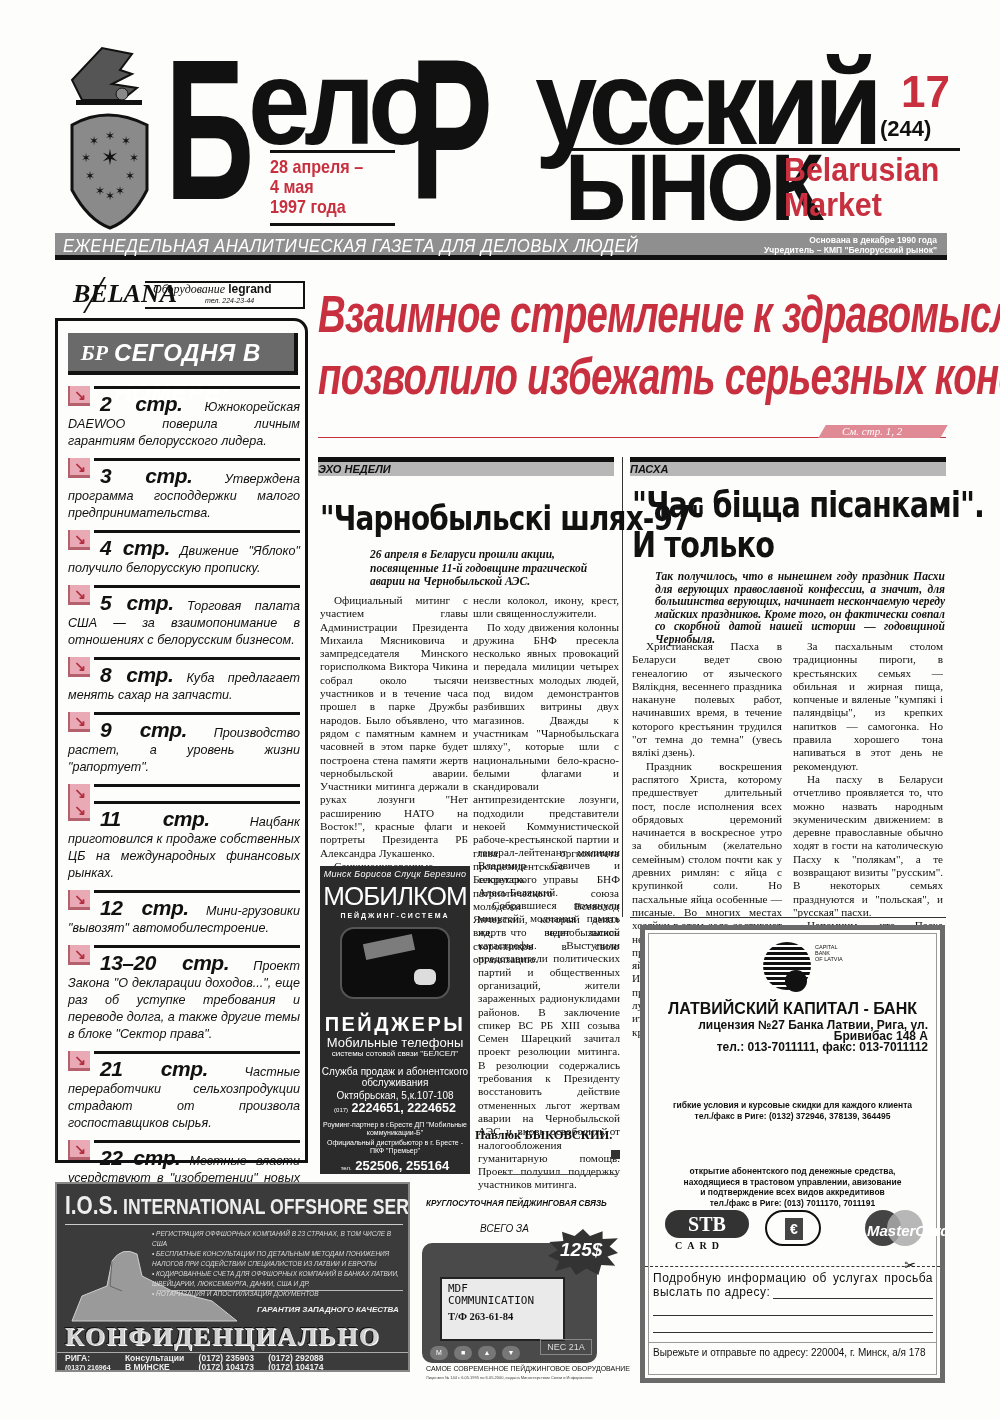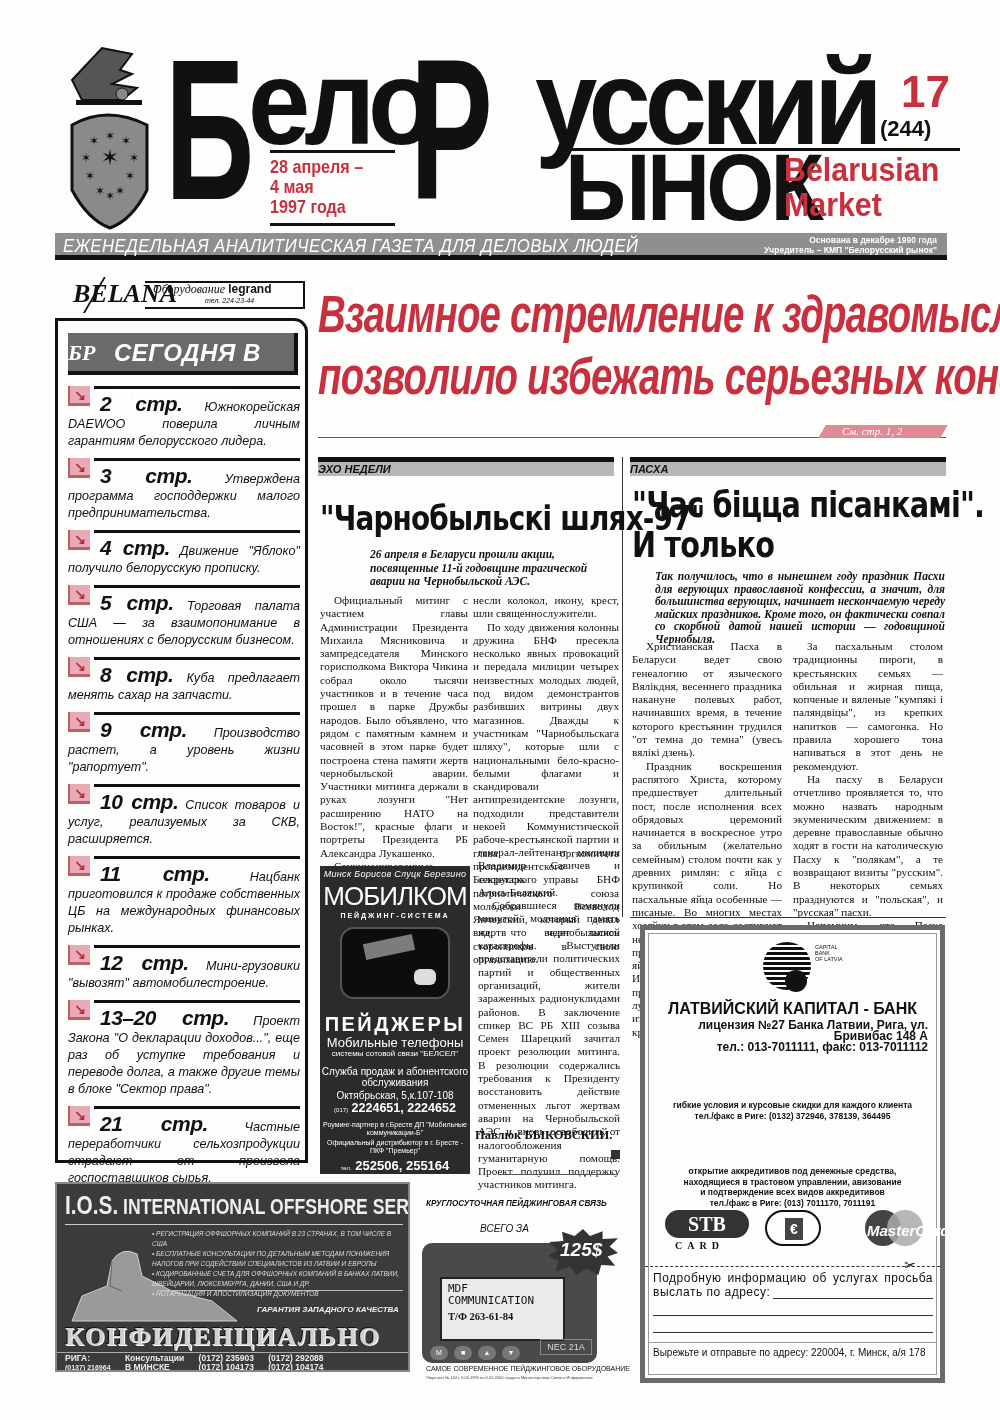--- a/index.html
+++ b/index.html
@@ -31,21 +31,21 @@
   .belana .slash { position: absolute; left: 0; top: 0; width: 30px; height: 36px; border-right: 2px solid #111; transform: skewX(-30deg); transform-origin: bottom left; }
   .belana .logo { position: absolute; left: 18px; top: 2px; font-family: "Liberation Serif", serif; font-style: italic; font-weight: 700; font-size: 26px; }
   .belana .box { position: absolute; left: 90px; top: 4px; width: 160px; height: 28px; border-top: 2px solid #111; border-right: 2px solid #111; border-bottom: 2px solid #111; }
   .belana .equip { position: absolute; left: 98px; top: 5px; font-family: "Liberation Serif", serif; font-style: italic; font-size: 12px; white-space: nowrap; }
   .belana .legrand { font-family: "Liberation Sans", sans-serif; font-weight: 900; font-style: normal; }
   .belana .phone { position: absolute; left: 150px; top: 20px; font-style: italic; font-size: 7px; }
 
   
   .toc { left: 55px; top: 318px; width: 253px; height: 845px; border: 3px solid #111; border-top-right-radius: 14px; background: #fdfdfb; }
   .toc-head { position: absolute; left: 10px; top: 12px; width: 230px; height: 42px; }
-  .toc-logo { position: absolute; left: 0; top: 0; width: 57px; height: 42px; background: #6a6a6a; border-right: 4px solid #111; border-bottom: 4px solid #111; color: #fff; font-family: "Liberation Serif", serif; font-style: italic; font-weight: 700; font-size: 22px; line-height: 40px; }
+  .toc-logo { position: absolute; left: 0; top: 0; width: 57px; height: 42px; background: #6a6a6a; border-right: 4px solid #111; border-bottom: 4px solid #111; color: #fff; font-family: "Liberation Serif", serif; font-style: italic; font-weight: 700; font-size: 22px; text-align: center; line-height: 40px; }
   .toc-title { position: absolute; left: 40px; top: 0; width: 190px; height: 42px; background: #6a6a6a; border-right: 4px solid #111; border-bottom: 4px solid #111; color: #fff; font-style: italic; font-weight: 700; font-size: 24px; line-height: 40px; padding-left: 6px; letter-spacing: 0.5px; transform-origin: left; }
   .toc-list { position: absolute; left: 10px; top: 65px; width: 232px; }
   .toc-item { position: relative; padding-top: 9px; margin-bottom: 8px; }
   .toc-item .bar { position: absolute; left: 26px; top: 0; right: 0; height: 3px; background: #111; }
   .toc-item .arrow { position: absolute; left: 0; top: 0; width: 22px; height: 20px; background: #e9a9b5; border-left: 2px solid #b5606d; border-bottom: 3px solid #b5606d; color: #b03040; font-size: 14px; line-height: 18px; text-align: center; font-weight: 700; }
   .toc-item .txt { font-style: italic; font-size: 12.6px; line-height: 17px; text-align: justify; }
   .toc-item .pg { font-style: italic; font-weight: 900; font-size: 21px; padding-left: 32px; letter-spacing: -0.5px; }
 
   
   .headline { left: 318px; top: 283px; width: 635px; color: #c8303f; font-style: italic; font-weight: 900; font-size: 48px; line-height: 58px; letter-spacing: -1px; white-space: nowrap; transform: scaleX(0.8) scaleY(1.08); transform-origin: left top; }
@@ -245,21 +245,20 @@
         <div class="txt"><span class="pg">8 стр.</span> <span>Куба предлагает менять сахар на запчасти.</span></div>
       </div>
     <div class="toc-item">
         <div class="bar"></div>
         <div class="arrow">↘</div>
         <div class="txt"><span class="pg">9 стр.</span> <span>Производство растет, а уровень жизни "рапортует".</span></div>
       </div>
     <div class="toc-item">
         <div class="bar"></div>
         <div class="arrow">↘</div>
-        <div class="txt"><span class="pg">10 стр.</span> <span>Список товаров и услуг, реализуемых за СКВ, расширяется.</span></div>
       </div>
     <div class="toc-item">
         <div class="bar"></div>
         <div class="arrow">↘</div>
         <div class="txt"><span class="pg">11 стр.</span> <span>Нацбанк приготовился к продаже собственных ЦБ на международных финансовых рынках.</span></div>
       </div>
     <div class="toc-item">
         <div class="bar"></div>
         <div class="arrow">↘</div>
         <div class="txt"><span class="pg">12 стр.</span> <span>Мини-грузовики "вывозят" автомобилестроение.</span></div>
@@ -411,21 +410,21 @@
   <div class="name">ЛАТВИЙСКИЙ КАПИТАЛ - БАНК</div>
   <div class="lic">
     <div>лицензия №27 Банка Латвии, Рига, ул. Бривибас 148 А</div>
     <div>тел.: 013-7011111, факс: 013-7011112</div>
   </div>
   <div class="s" style="top:170px">
     <div>гибкие условия и курсовые скидки для каждого клиента</div>
     <div>тел./факс в Риге: (0132) 372946, 378139, 364495</div>
   </div>
   <div class="s" style="top:236px">
-    <div>открытие аккредитивов под денежные средства,</div>
+    <div>открытие абонентского под денежные средства,</div>
     <div>находящиеся в трастовом управлении, авизование</div>
     <div>и подтверждение всех видов аккредитивов</div>
     <div>тел./факс в Риге: (013) 7011170, 7011191</div>
   </div>
   <div class="cards">
     <div class="stb">STB</div>
     <div class="stb-card">CARD</div>
     <div class="euro">
         <div>€</div>
       </div>

